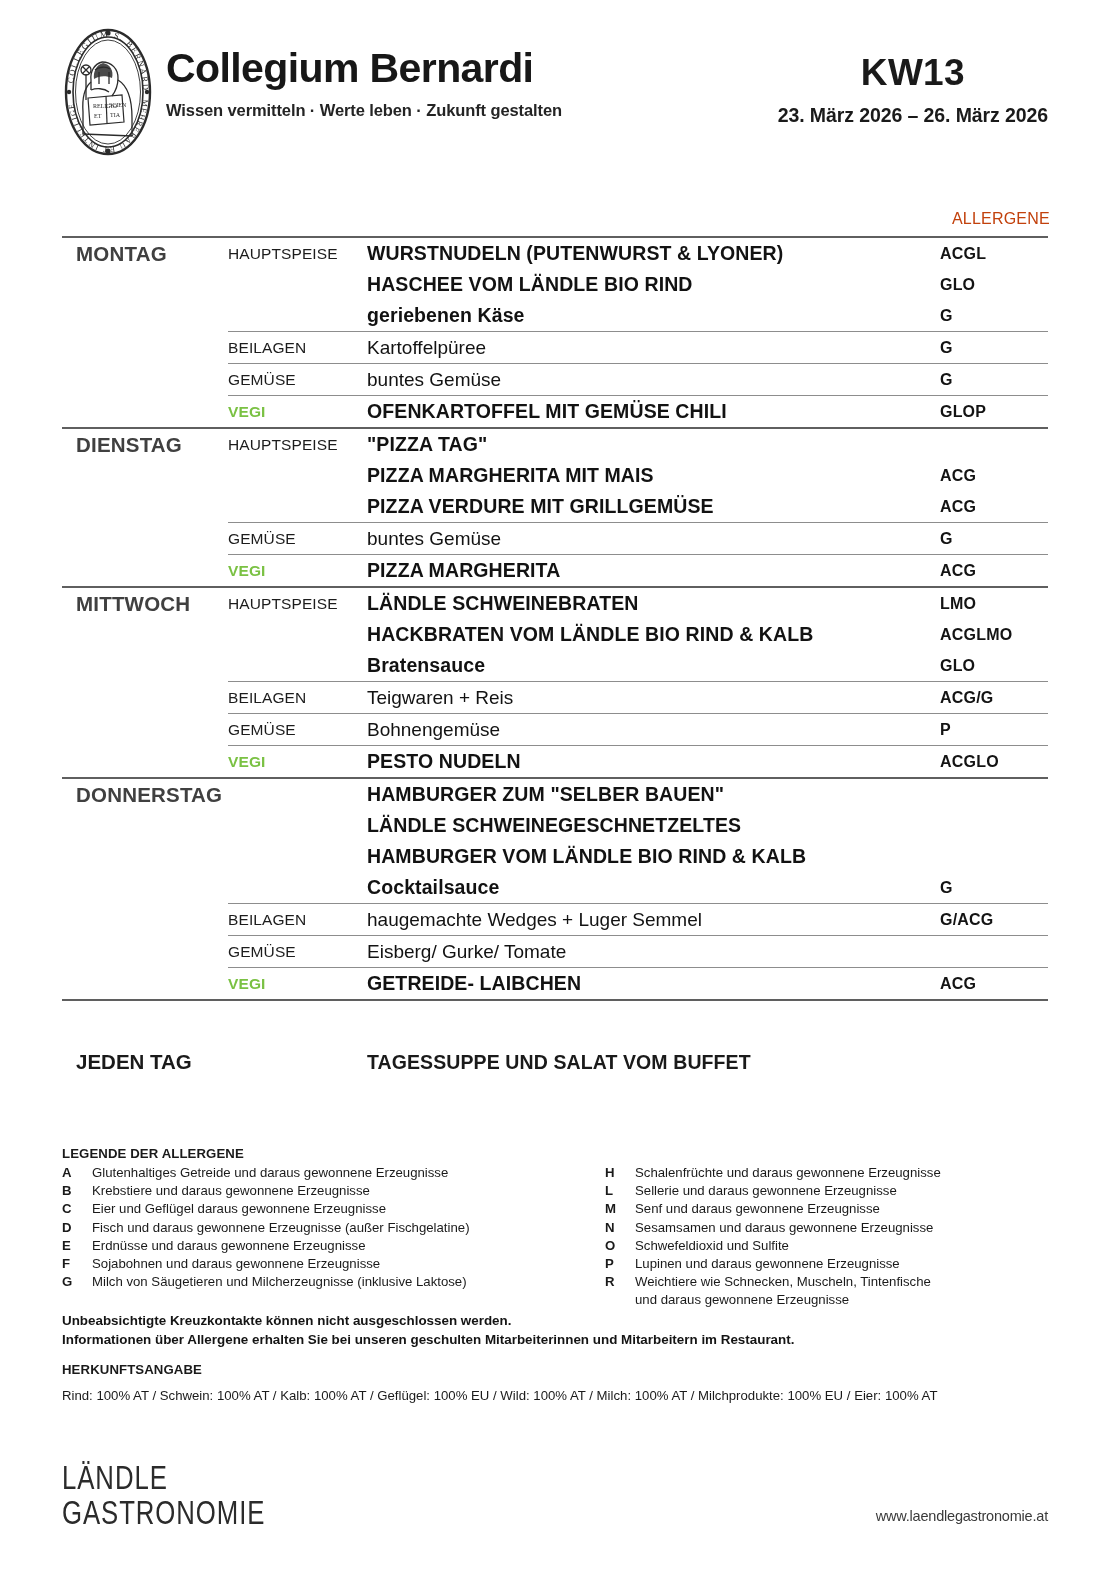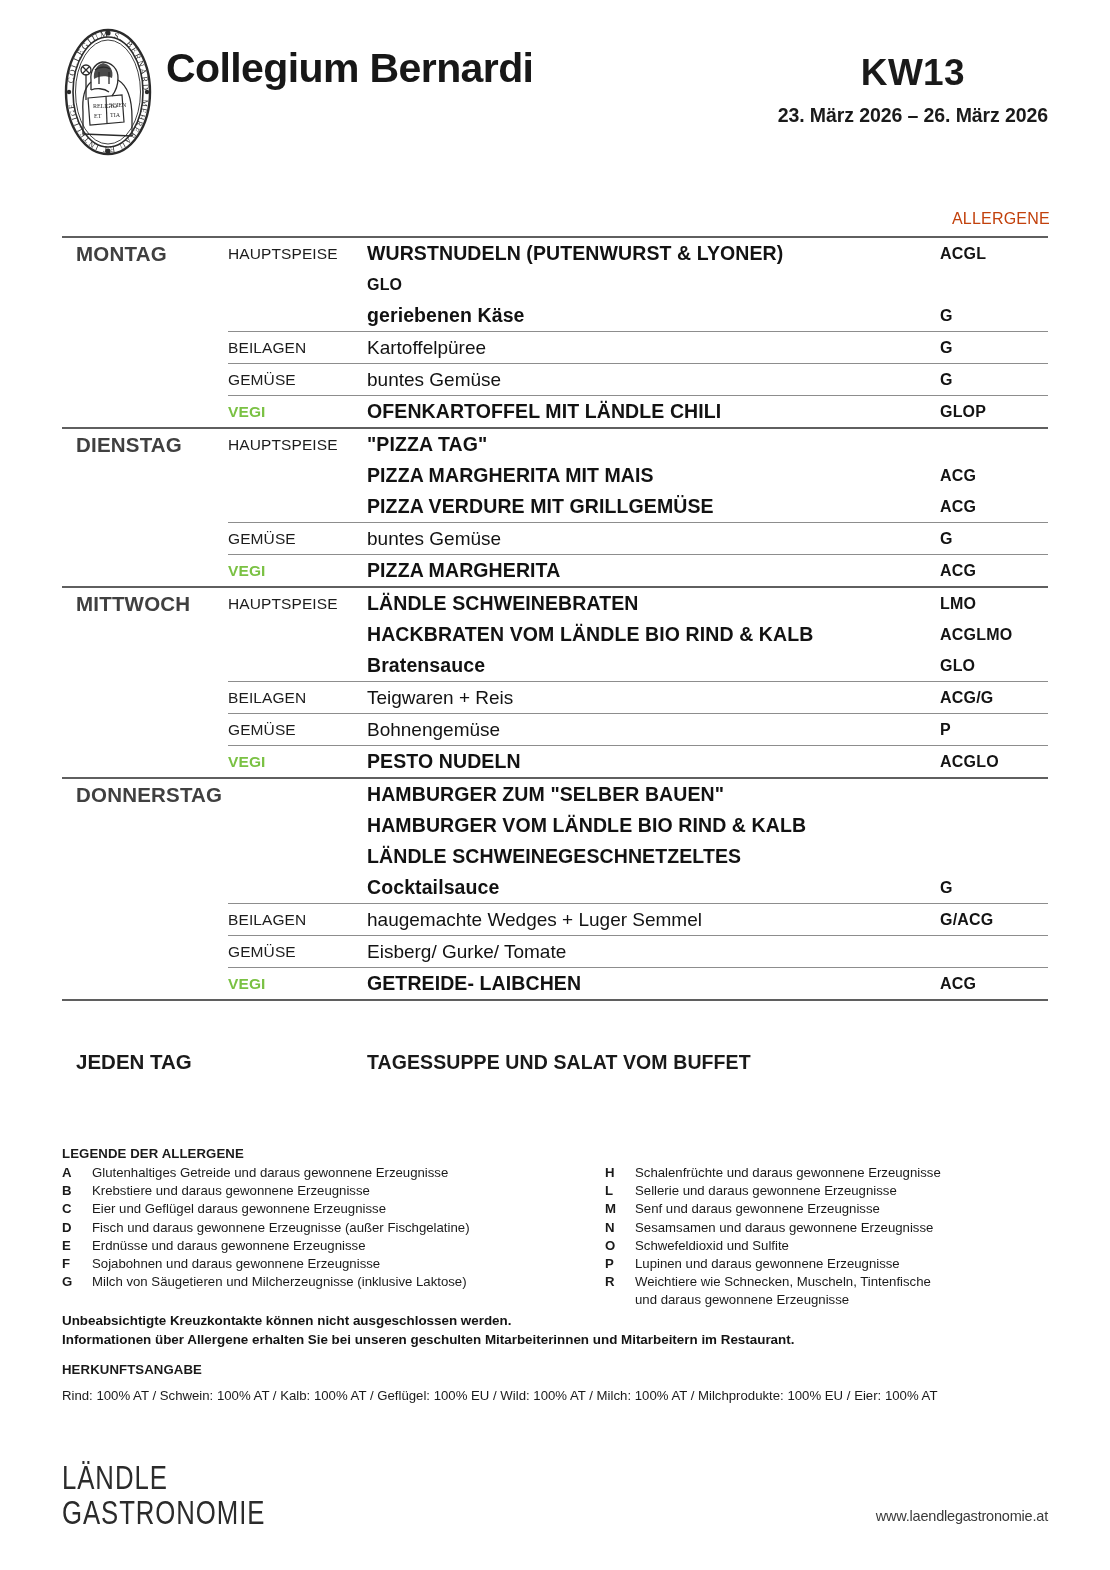--- a/index.html
+++ b/index.html
@@ -335,20 +335,21 @@
         <text x="32" y="92" font-family="'Liberation Serif', serif" font-size="6" fill="#2b2b2b">ET</text>
         <text x="48" y="91" font-family="'Liberation Serif', serif" font-size="6" fill="#2b2b2b">TIA</text>
         <g stroke="#2b2b2b" stroke-width="1.3" fill="none">
           <path d="M24 48 L24 74"></path>
           <circle cx="24" cy="44" r="5"></circle>
           <path d="M20.5 40.5 L27.5 47.5 M27.5 40.5 L20.5 47.5"></path>
         </g>
       </svg>
       <div class="brand-text">
         <div class="brand-name">Collegium Bernardi</div>
+        <div class="brand-tag">Wissen vermitteln · Werte leben · Zukunft gestalten</div>
       </div>
     </div>
 
     <div class="week-block">
       <div class="week-no">KW13</div>
       <div class="week-range">23. März 2026 – 26. März 2026</div>
     </div>
   </div>
 
   <div class="menu">
@@ -359,20 +360,21 @@
         <div class="rule-full"></div>
         <div class="row">
           <div class="c-day">MONTAG</div>
           <div class="c-cat">HAUPTSPEISE</div>
           <div class="c-dish strong">WURSTNUDELN (PUTENWURST &amp; LYONER)</div>
           <div class="c-alg">ACGL</div>
         </div>
         <div class="row">
           <div class="c-day"></div>
           <div class="c-cat"></div>
+          <div class="c-dish strong">HASCHEE VOM LÄNDLE BIO RIND</div>
           <div class="c-alg">GLO</div>
         </div>
         <div class="row">
           <div class="c-day"></div>
           <div class="c-cat"></div>
           <div class="c-dish strong">geriebenen Käse</div>
           <div class="c-alg">G</div>
         </div>
         <div class="rule-part"></div>
         <div class="row">
@@ -385,21 +387,21 @@
         <div class="row">
           <div class="c-day"></div>
           <div class="c-cat">GEMÜSE</div>
           <div class="c-dish">buntes Gemüse</div>
           <div class="c-alg">G</div>
         </div>
         <div class="rule-part"></div>
         <div class="row">
           <div class="c-day"></div>
           <div class="c-cat vegi">VEGI</div>
-          <div class="c-dish strong">OFENKARTOFFEL MIT LÄNDLE CHILI</div>
+          <div class="c-dish strong">OFENKARTOFFEL MIT GEMÜSE CHILI</div>
           <div class="c-alg">GLOP</div>
         </div>
         <div class="rule-full"></div>
         <div class="row">
           <div class="c-day">DIENSTAG</div>
           <div class="c-cat">HAUPTSPEISE</div>
           <div class="c-dish strong">"PIZZA TAG"</div>
           <div class="c-alg"></div>
         </div>
         <div class="row">
@@ -471,27 +473,27 @@
         <div class="rule-full"></div>
         <div class="row">
           <div class="c-day">DONNERSTAG</div>
           <div class="c-cat"></div>
           <div class="c-dish strong">HAMBURGER ZUM "SELBER BAUEN"</div>
           <div class="c-alg"></div>
         </div>
         <div class="row">
           <div class="c-day"></div>
           <div class="c-cat"></div>
+          <div class="c-dish strong">LÄNDLE SCHWEINEGESCHNETZELTES</div>
+          <div class="c-alg"></div>
+        </div>
+        <div class="row">
+          <div class="c-day"></div>
+          <div class="c-cat"></div>
           <div class="c-dish strong">HAMBURGER VOM LÄNDLE BIO RIND &amp; KALB</div>
-          <div class="c-alg"></div>
-        </div>
-        <div class="row">
-          <div class="c-day"></div>
-          <div class="c-cat"></div>
-          <div class="c-dish strong">LÄNDLE SCHWEINEGESCHNETZELTES</div>
           <div class="c-alg"></div>
         </div>
         <div class="row">
           <div class="c-day"></div>
           <div class="c-cat"></div>
           <div class="c-dish strong">Cocktailsauce</div>
           <div class="c-alg">G</div>
         </div>
         <div class="rule-part"></div>
         <div class="row">

